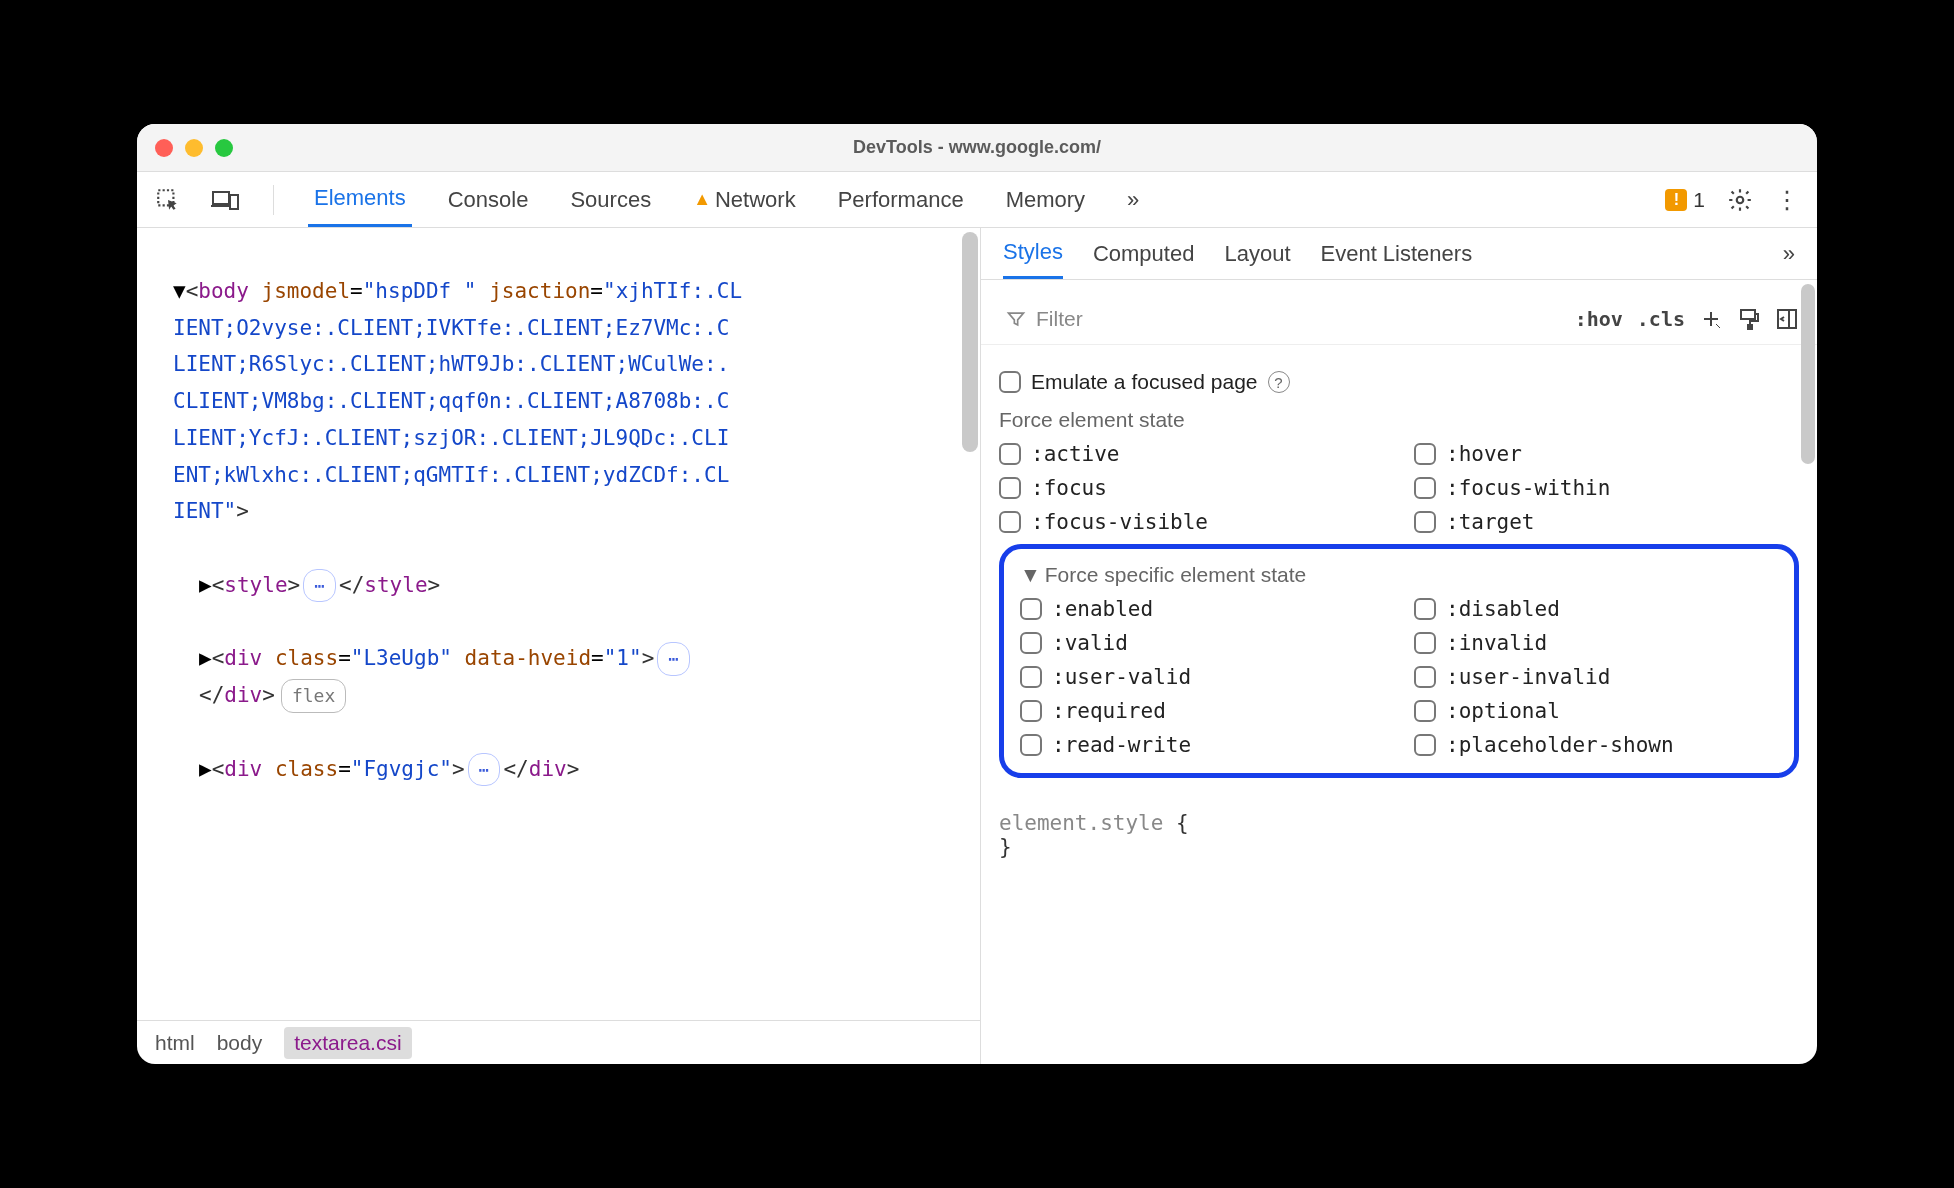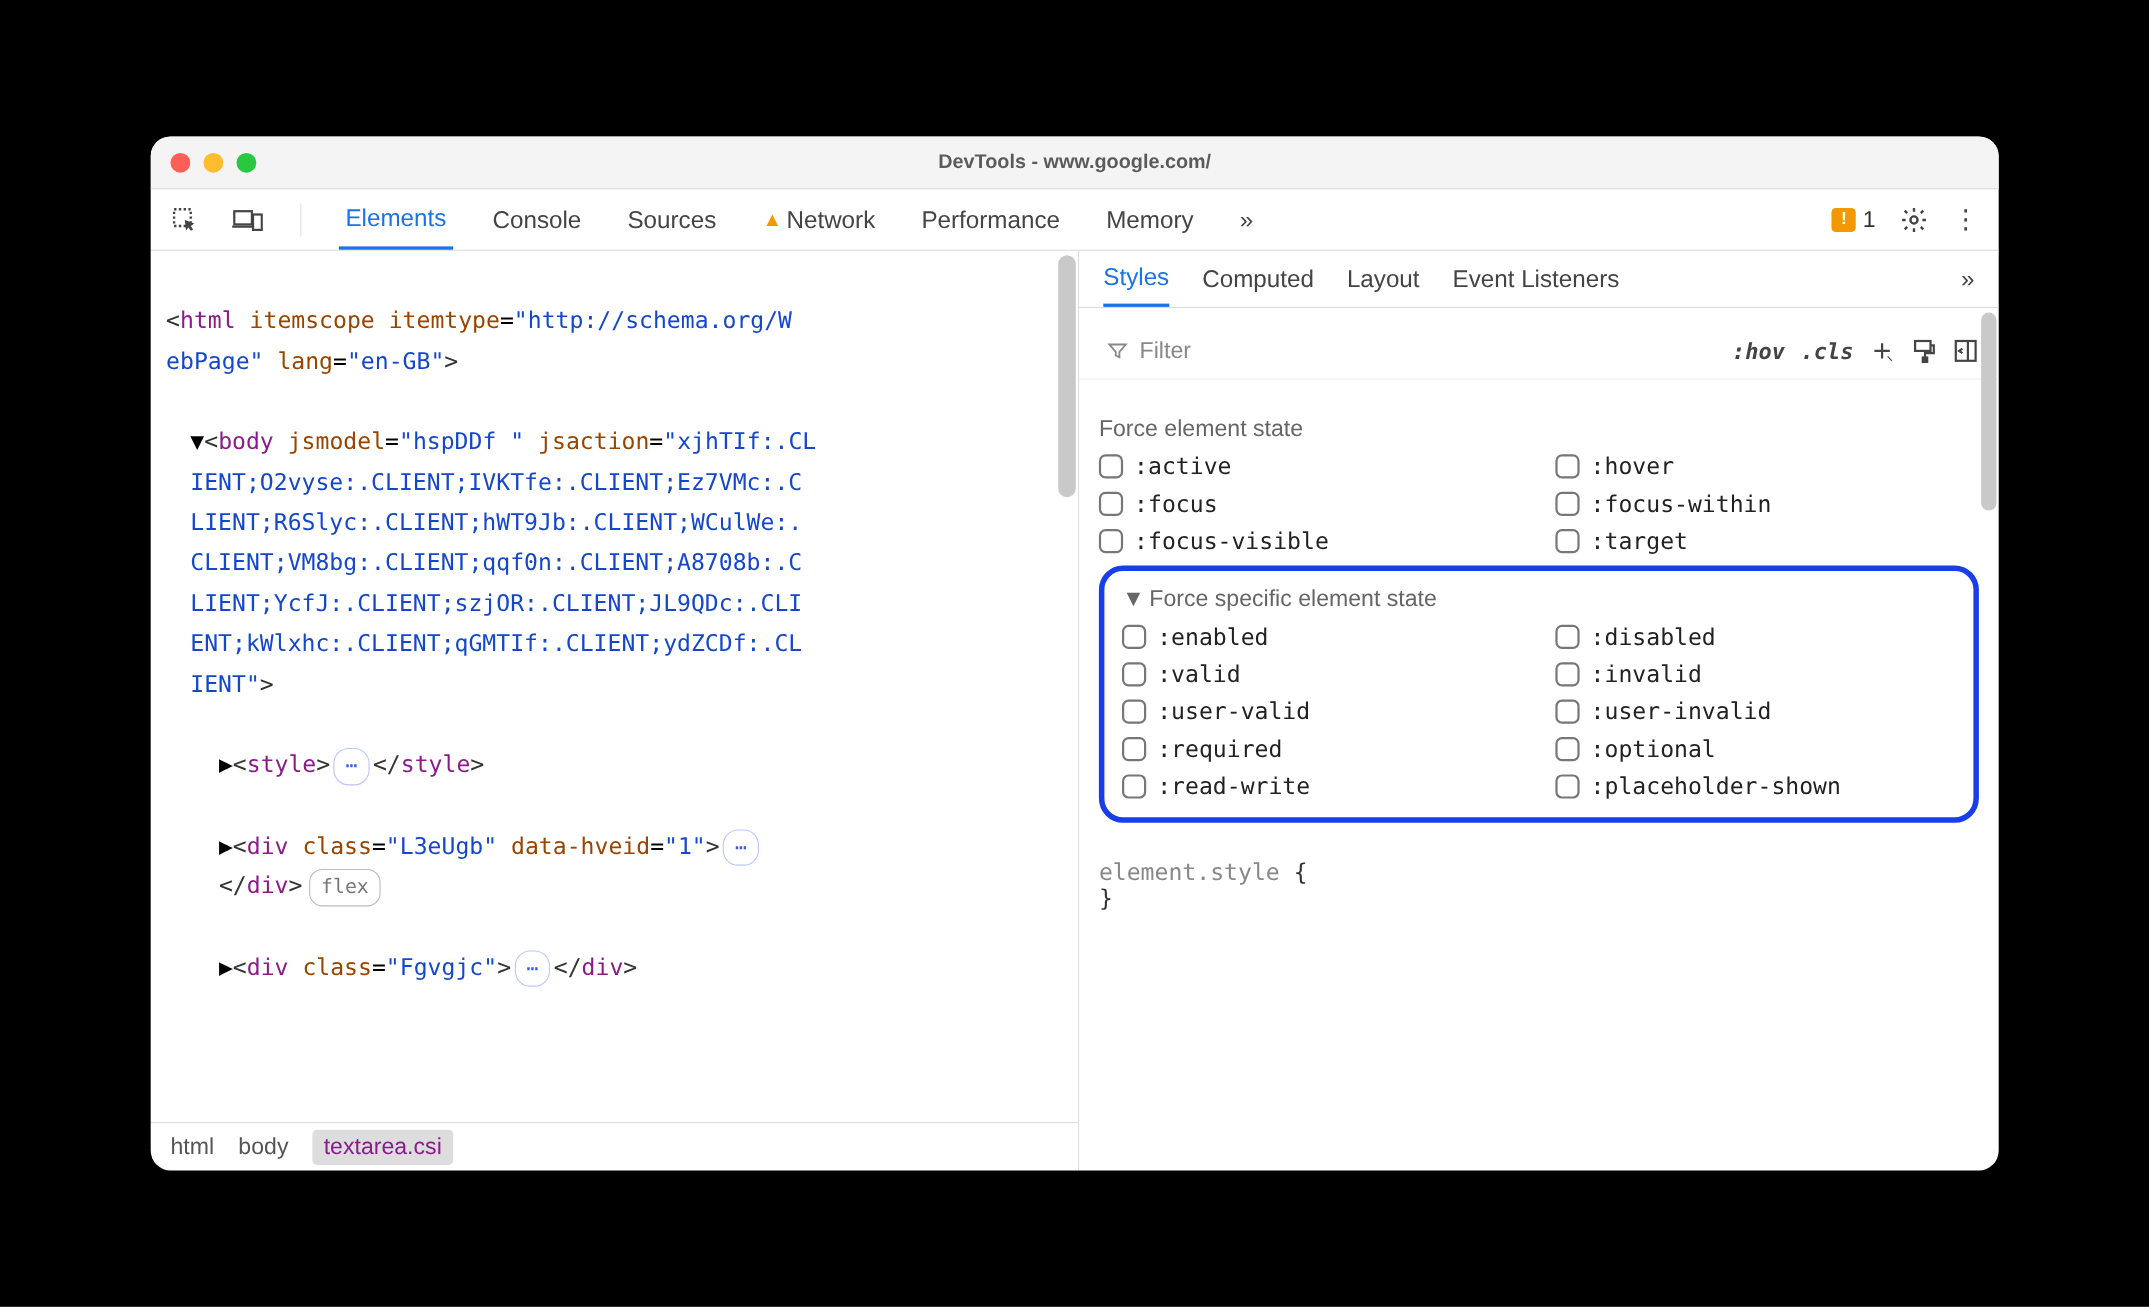--- a/index.html
+++ b/index.html
@@ -107,21 +107,21 @@
 .subtab-bar .more { margin-left:auto; color:#444; }
 
 .filterbar {
   height:52px; border-bottom:1px solid #eee; display:flex; align-items:center; padding:0 18px; gap:14px;
 }
 .filterbar .filter-input {
   flex:1; display:flex; align-items:center; gap:10px; color:#888; font-size:21px;
   border:1px solid transparent; padding:4px 6px;
 }
 .filterbar .tool { color:#444; font-size:20px; cursor:pointer; }
-.filterbar .tool.mono { font-family:Menlo,Consolas,monospace; font-weight:600;font-style:italic; }
+.filterbar .tool.mono { font-family:Menlo,Consolas,monospace; font-weight:600; }
 
 .states-panel { position:relative; padding:12px 18px 6px 18px; }
 .emulate-row { display:flex; align-items:center; gap:10px; font-size:21px; color:#222; margin-bottom:14px; }
 .chk {
   width:22px; height:22px; border:2px solid #777; border-radius:6px; display:inline-block; background:#fff;
 }
 .qmark { width:22px;height:22px;border:1px solid #888;border-radius:50%;display:inline-flex;align-items:center;justify-content:center;font-size:15px;color:#666; }
 
 .section-title { color:#666; font-size:21px; margin:8px 0 10px 0; }
 .state-grid {
@@ -202,21 +202,20 @@
       </span>
       <span style="font-size:24px;color:#444;">⋮</span>
     </div>
   </div>
 
   <div class="body">
 
     <div class="dom-panel">
       <div class="dom-scroll">
         <div class="dom-code">
-<div class="dom-line"><span class="c-misc">&lt;</span><span class="c-tag">html</span> <span class="c-attr">itemscope</span> <span class="c-attr">itemtype</span>=<span class="c-val">"http://schema.org/W<br>ebPage"</span> <span class="c-attr">lang</span>=<span class="c-val">"en-GB"</span><span class="c-misc">&gt;</span></div>
 <div class="dom-line indent1"><span class="arrow">▼</span><span class="c-misc">&lt;</span><span class="c-tag">body</span> <span class="c-attr">jsmodel</span>=<span class="c-val">"hspDDf "</span> <span class="c-attr">jsaction</span>=<span class="c-val">"xjhTIf:.CL<br>IENT;O2vyse:.CLIENT;IVKTfe:.CLIENT;Ez7VMc:.C<br>LIENT;R6Slyc:.CLIENT;hWT9Jb:.CLIENT;WCulWe:.<br>CLIENT;VM8bg:.CLIENT;qqf0n:.CLIENT;A8708b:.C<br>LIENT;YcfJ:.CLIENT;szjOR:.CLIENT;JL9QDc:.CLI<br>ENT;kWlxhc:.CLIENT;qGMTIf:.CLIENT;ydZCDf:.CL<br>IENT"</span><span class="c-misc">&gt;</span></div>
 <div class="dom-line indent2"><span class="arrow">▶</span><span class="c-misc">&lt;</span><span class="c-tag">style</span><span class="c-misc">&gt;</span><span class="pill">⋯</span><span class="c-misc">&lt;/</span><span class="c-tag">style</span><span class="c-misc">&gt;</span></div>
 <div class="dom-line indent2"><span class="arrow">▶</span><span class="c-misc">&lt;</span><span class="c-tag">div</span> <span class="c-attr">class</span>=<span class="c-val">"L3eUgb"</span> <span class="c-attr">data-hveid</span>=<span class="c-val">"1"</span><span class="c-misc">&gt;</span><span class="pill">⋯</span><br><span style="padding-left:0"></span><span class="c-misc">&lt;/</span><span class="c-tag">div</span><span class="c-misc">&gt;</span><span class="flex-badge">flex</span></div>
 <div class="dom-line indent2"><span class="arrow">▶</span><span class="c-misc">&lt;</span><span class="c-tag">div</span> <span class="c-attr">class</span>=<span class="c-val">"Fgvgjc"</span><span class="c-misc">&gt;</span><span class="pill">⋯</span><span class="c-misc">&lt;/</span><span class="c-tag">div</span><span class="c-misc">&gt;</span></div>
 
 
 
         </div>
         <div class="dom-bottom-scrollbar">
             <div class="thumb"></div>
@@ -263,20 +262,25 @@
         <span class="tool">
           <svg width="24" height="24" viewBox="0 0 24 24" stroke="#444" stroke-width="2" fill="none">
               <rect x="3" y="3" width="18" height="18"></rect>
               <path d="M14 3v18"></path>
               <path d="M9 10l-3 2 3 2"></path>
             </svg>
         </span>
       </div>
 
       <div class="states-panel">
+        <div class="emulate-row">
+          <span class="chk"></span>
+          <span>Emulate a focused page</span>
+          <span class="qmark">?</span>
+        </div>
 
         <div class="section-title">Force element state</div>
         <div class="state-grid">
           <div class="state-item">
               <span class="chk"></span>
               <span>:active</span>
             </div>
           <div class="state-item">
               <span class="chk"></span>
               <span>:hover</span>

